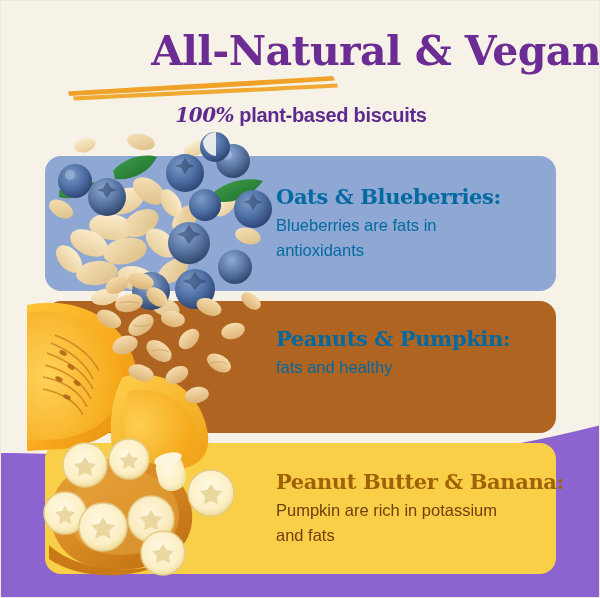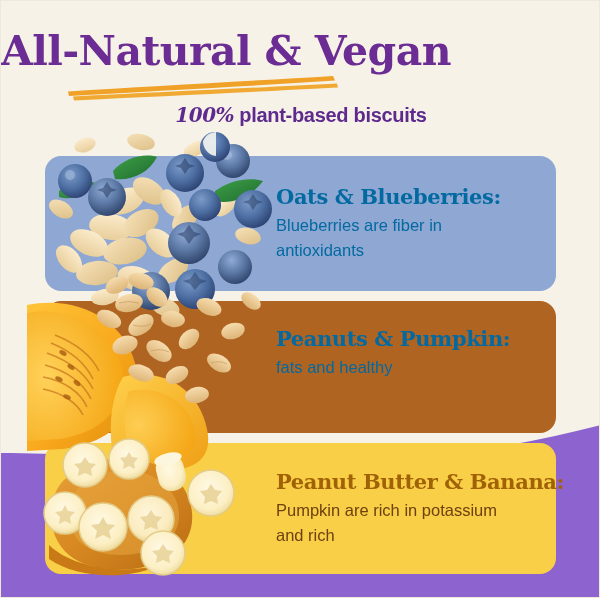--- a/index.html
+++ b/index.html
@@ -21,21 +21,21 @@
   
   .purple-band{
     position:absolute;left:0;top:400px;width:600px;height:198px;
     z-index:0;
   }
   .purple-band svg{display:block;width:600px;height:198px;}
 
   
   .headline{
     position:absolute;left:0;top:26px;width:600px;
-    text-align:left;
+    text-align:right;
     font-family:"DejaVu Serif","Liberation Serif",serif;
     font-weight:700;
     font-size:41px;
     line-height:48px;
     letter-spacing:-0.6px;
     color:#6B2D93;
     z-index:5;
   }
   .swoosh{
     position:absolute;left:0;top:74px;width:600px;height:26px;z-index:5;
@@ -215,21 +215,21 @@
         <circle cx="190" cy="128" r="17" fill="url(#bb2)"></circle>
       </g>
 
       <circle cx="170" cy="8" r="15" fill="url(#bb)"></circle>
       <path d="M158,2 a15,15 0 0 1 13,-9 l0,24 a15,15 0 0 1 -13,-15 Z" fill="#F2F3EE" opacity="0.92"></path>
     </svg>
   </div>
 
   <div class="card-text c1txt t-light">
     <p class="card-title">Oats &amp; Blueberries:</p>
-    <p class="card-body">Blueberries are fiber in</p>
+    <p class="card-body">Blueberries are fats in</p>
     <p class="card-body">antioxidants</p>
   </div>
 
   <div class="card card2">
     <div class="card-inner"></div>
   </div>
 
   <div class="art" style="left:36px;top:278px;width:250px;height:180px;">
     <svg width="250" height="180" viewBox="0 0 250 180" aria-hidden="true">
       <defs>
@@ -372,16 +372,16 @@
           <circle cx="122" cy="112" r="22" fill="none" stroke="#E3CB88" stroke-width="1.5"></circle>
           <path d="M122,103 l4,6 7,1 -5,5 1,7 -7,-3 -7,3 1,-7 -5,-5 7,-1 Z" fill="#E6D094" opacity="0.8"></path>
         </g>
       </g>
     </svg>
   </div>
 
   <div class="card-text c3txt t-dark">
     <p class="card-title">Peanut Butter &amp; Banana:</p>
     <p class="card-body">Pumpkin are rich in potassium</p>
-    <p class="card-body">and rich</p>
+    <p class="card-body">and fats</p>
   </div>
 
 </div>
 
 </body></html>

